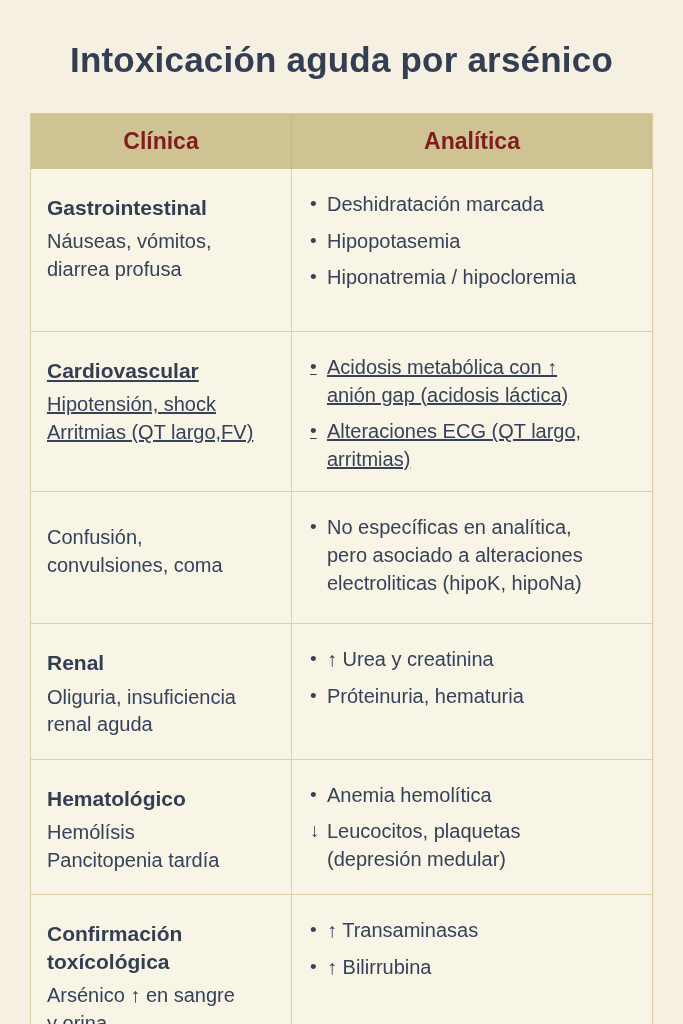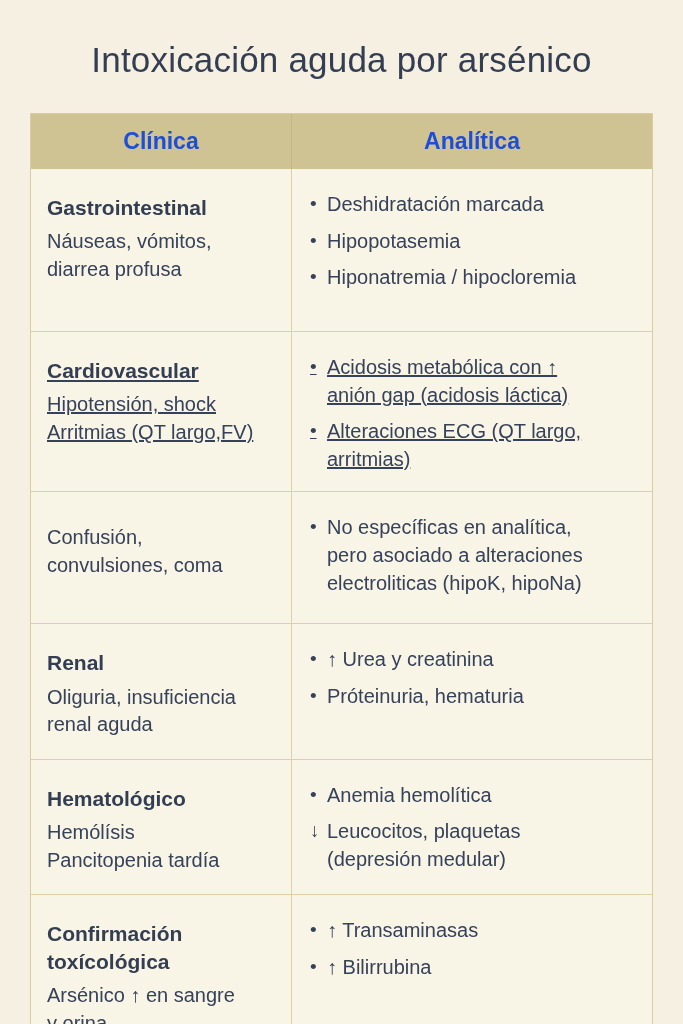--- a/index.html
+++ b/index.html
@@ -17,21 +17,21 @@
   .page {
     width: 683px;
     height: 1024px;
     box-sizing: border-box;
   }
   .page-title {
     margin: 0;
     padding: 40px 30px 0 30px;
     text-align: center;
     font-size: 35px;
-    font-weight: normal;
+    font-weight: bold;
     letter-spacing: 0.2px;
     color: #333E52;
   }
   .clinical-table {
     margin: 33px 30px 0 30px;
     width: 623px;
     box-sizing: border-box;
     border: 1px solid #D9CCA0;
     background: #F8F4E6;
   }
@@ -40,21 +40,21 @@
     grid-template-columns: 260px 1fr;
     background: #CFC393;
     height: 55px;
   }
   .t-header .h-cell {
     display: flex;
     align-items: center;
     justify-content: center;
     font-size: 23px;
     font-weight: bold;
-    color: #1d4ed8;
+    color: #7f1d1d;
   }
   .t-header .h-cell + .h-cell {
     border-left: 1px solid #C3B785;
   }
   .t-row {
     display: grid;
     grid-template-columns: 260px 1fr;
     border-top: 1px solid #DED1A7;
   }
   .t-row .cell-left {

